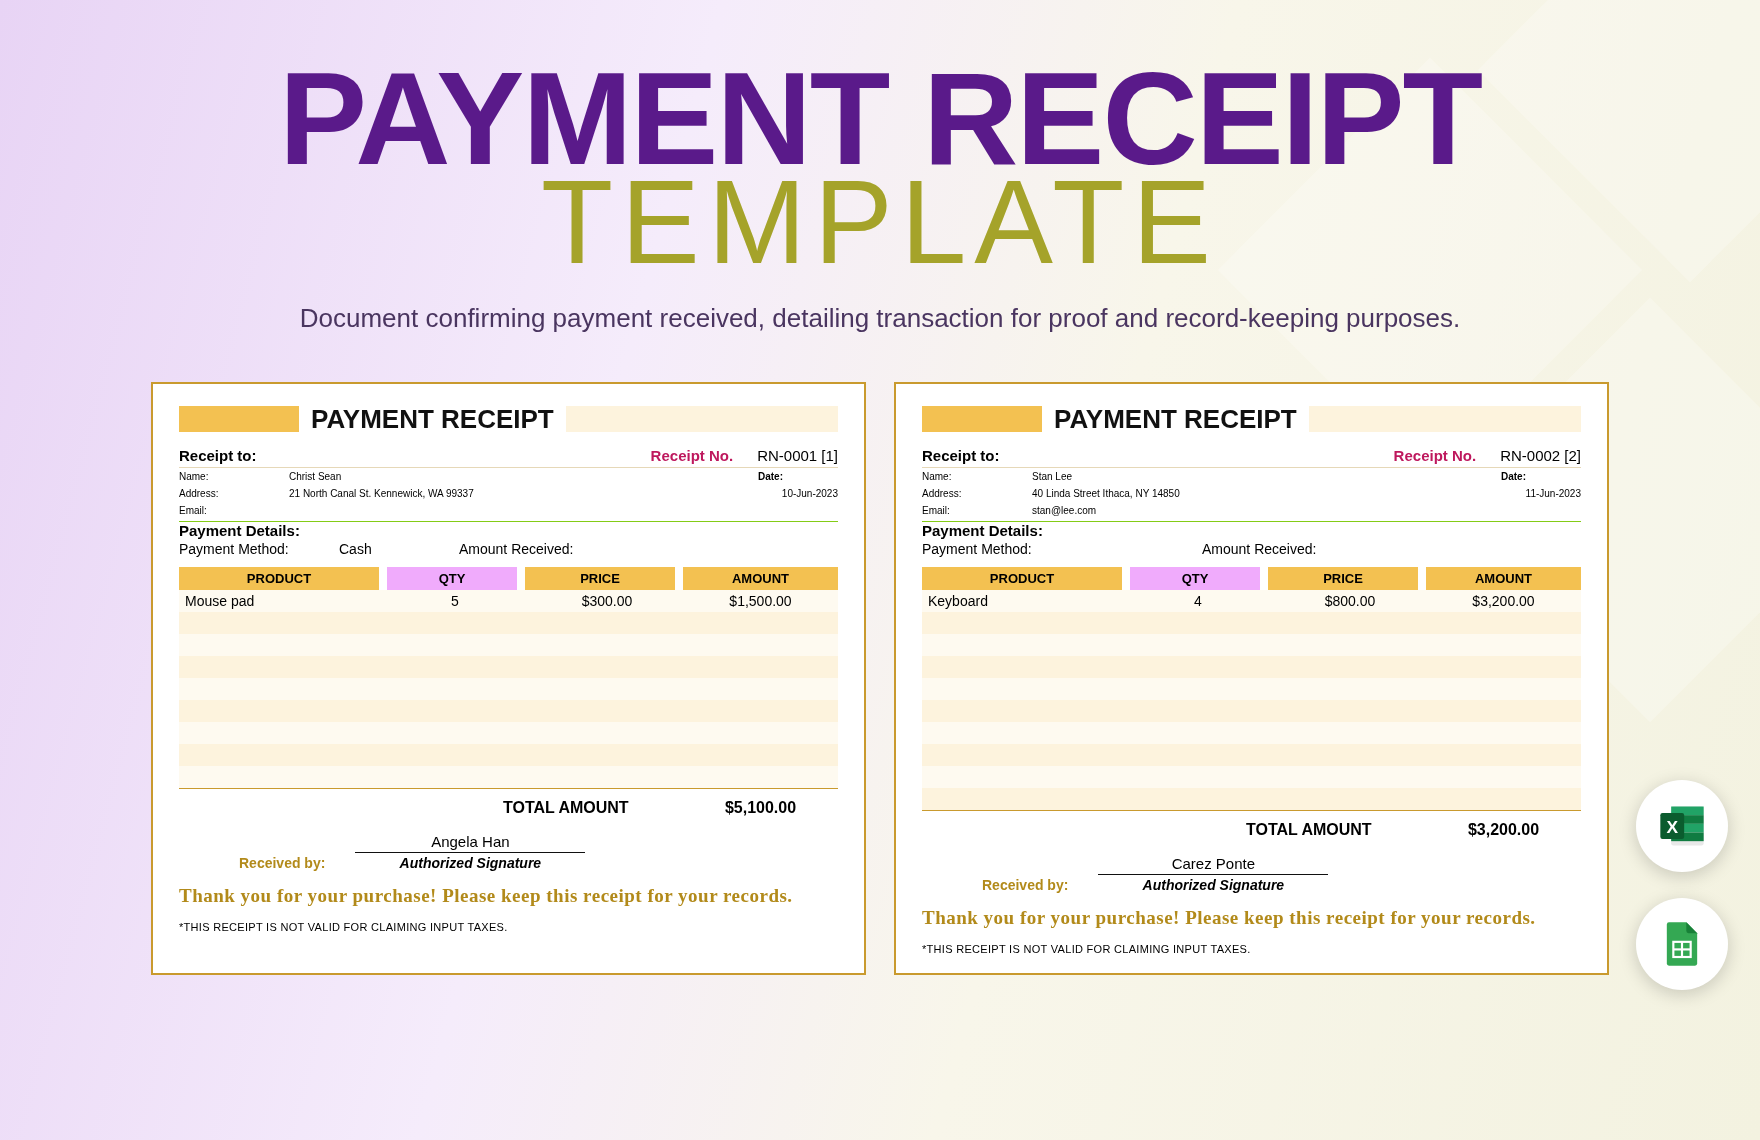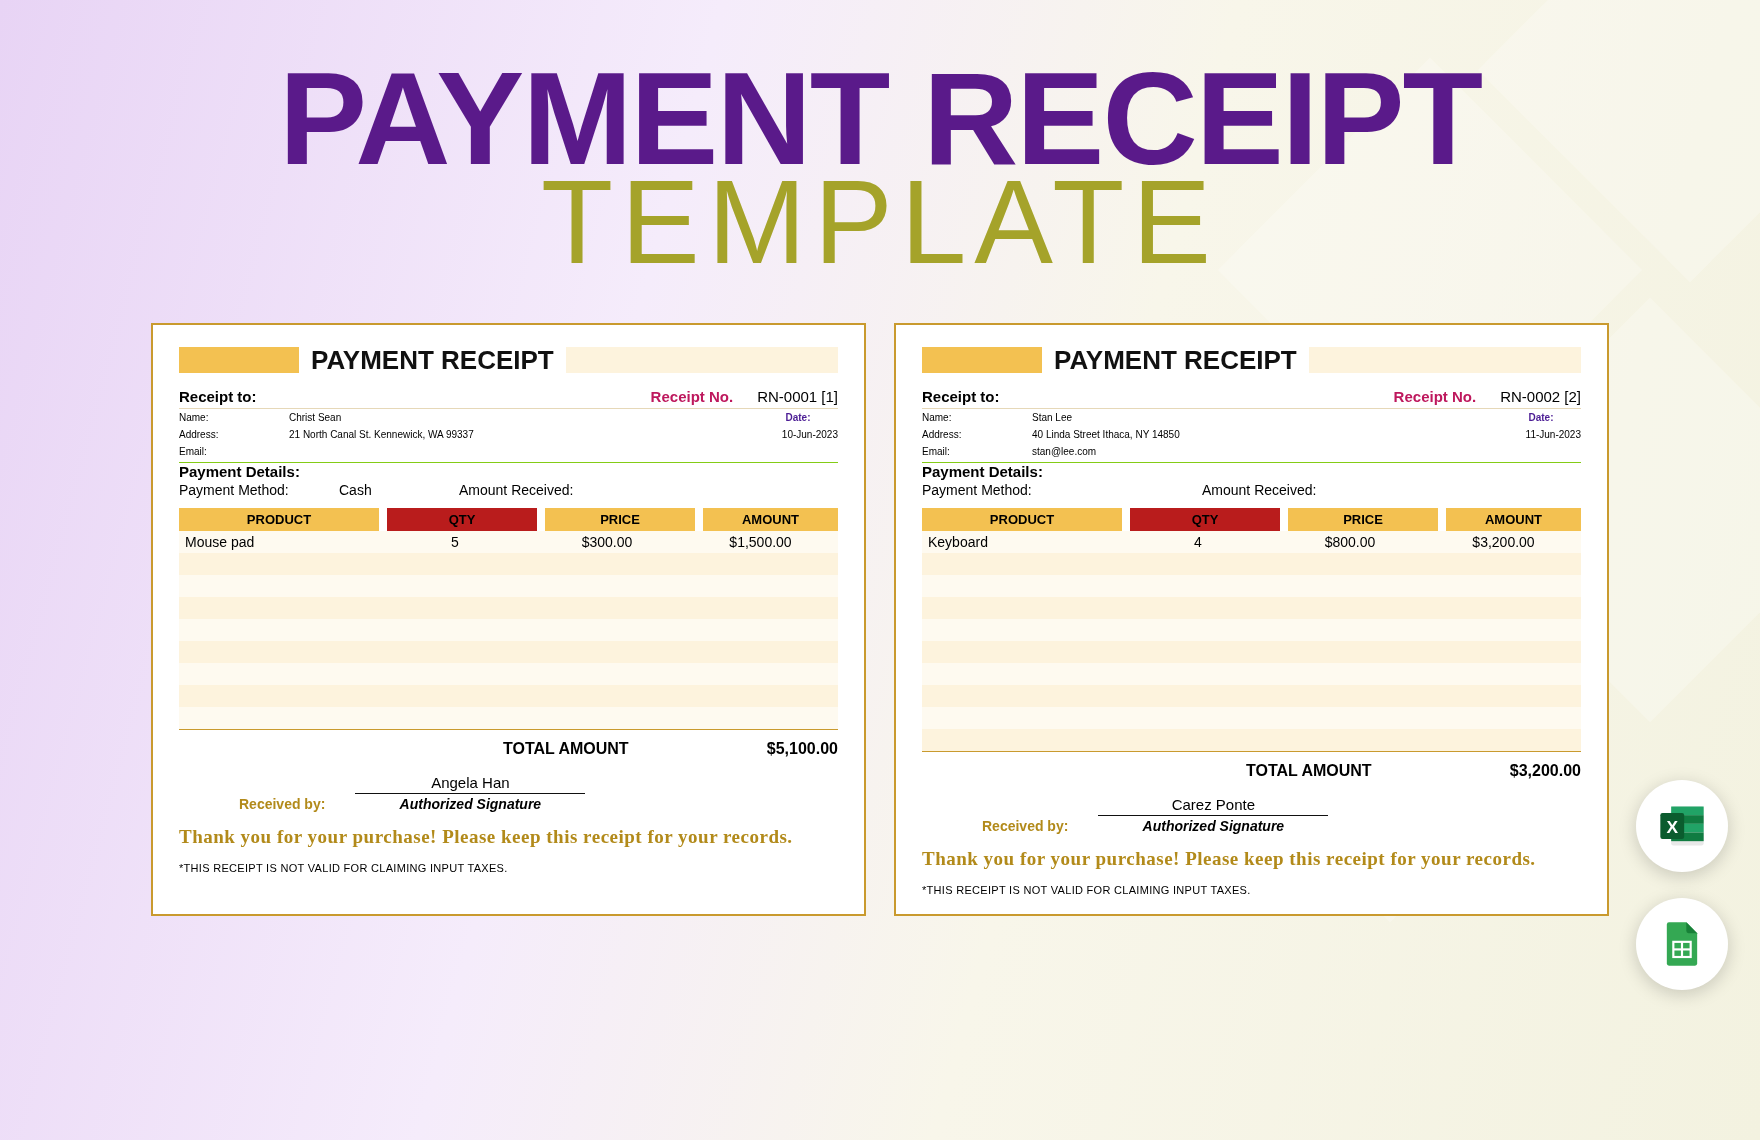--- a/index.html
+++ b/index.html
@@ -21,46 +21,46 @@
 .r-title-row .lt{flex:1;height:26px;background:#fdf3dd}
 .r-title-row h2{font-size:26px;font-weight:900;letter-spacing:0;font-family:'Arial Black',Arial;color:#111;margin:0 12px}
 .r-meta{display:flex;border-bottom:1px solid #e6d8b8;padding:2px 0 3px}
 .r-meta .left{flex:1}
 .r-meta .right{text-align:right;width:220px}
 .r-meta .section-hdr{font-weight:bold;font-size:15px}
 .r-meta .rn-lbl{color:#be185d;font-weight:bold;display:inline-block;margin-right:24px}
 .r-row{display:flex;font-size:10px;padding:3px 0}
 .r-row .lbl{width:110px}
 .r-row .val{flex:1}
-.r-row .r-lbl{width:80px;text-align:center;color:#4c1d95;font-weight:bold}
+.r-row .r-lbl{width:80px;text-align:left;color:#000000;font-weight:bold}
 .r-row .r-val{width:120px;text-align:right}
 .pd-hdr{font-weight:bold;border-top:1px solid #84cc16;margin-top:2px}
 .pd-row{display:flex;font-size:14px;padding:2px 0 6px}
 .pd-row .lbl{width:160px}
 .pd-row .val{width:120px}
 .pd-row .lbl2{width:160px}
 .tbl-hdr{display:flex;font-size:13px;font-weight:bold;text-align:center;margin-top:4px}
 .tbl-hdr div{padding:4px 4px}
 .tbl-hdr .c1{width:200px;background:#f3c151;text-align:center}
 .tbl-hdr .sep{width:2px;background:#fff}
-.tbl-hdr .c2{width:150px;background:#b91c1c}
+.tbl-hdr .c2{width:130px;background:#f0abfc}
 .tbl-hdr .c3{width:150px;background:#f3c151}
 .tbl-hdr .c4{flex:1;background:#f3c151}
 .tbl-row{display:flex;font-size:14px}
 .tbl-row div{padding:3px 6px}
 .tbl-row .c1{width:200px}
 .tbl-row .c2{width:152px;text-align:center}
 .tbl-row .c3{width:152px;text-align:center}
 .tbl-row .c4{flex:1;text-align:center}
 .tbl-row:nth-child(even){background:#fdf3dd}
 .tbl-row:nth-child(odd){background:#fefaf0}
 .tbl-body{border-bottom:1.5px solid #c99a2e}
 .total-row{display:flex;justify-content:flex-end;font-weight:bold;padding:10px 0;font-size:16px}
 .total-row .tl{width:180px}
-.total-row .tv{width:155px;text-align:right}
+.total-row .tv{width:155px;text-align:center}
 .sig-row{display:flex;align-items:flex-end;gap:30px;margin-top:6px}
 .sig-row .rb{color:#b28a1a;font-weight:bold;font-size:14px;margin-left:60px}
 .sig-row .sig{width:230px;text-align:center}
 .sig-row .sig .name{border-bottom:1.5px solid #111;padding:0 10px 2px;font-size:15px}
 .sig-row .sig .auth{font-style:italic;font-weight:bold;font-size:14px;padding-top:2px}
 .thanks{font-family:'Brush Script MT',cursive;color:#b28a1a;font-size:19px;margin-top:14px;letter-spacing:.5px;font-weight:bold}
 .disclaimer{font-size:11px;margin-top:14px;letter-spacing:.3px}
 .badges{position:absolute;right:32px;bottom:150px;display:flex;flex-direction:column;gap:26px;z-index:5}
 .badge{width:92px;height:92px;border-radius:50%;background:#fff;box-shadow:0 4px 18px rgba(0,0,0,.18);display:flex;align-items:center;justify-content:center}
 .badge svg{width:52px;height:52px}
@@ -73,20 +73,21 @@
     <div class="g2"></div>
     <div class="g3"></div>
     <div class="g4"></div>
 </div>
 
 <div class="page-header">
   <h1>
     <span>PAYMENT RECEIPT</span>
     <span class="sub">TEMPLATE</span>
   </h1>
+  <p class="page-desc">Document confirming payment received, detailing transaction for proof and record-keeping purposes.</p>
 </div>
 
 <div class="receipts">
 
   <div class="receipt">
     <div class="r-title-row">
       <div class="yb"></div>
       <h2>PAYMENT RECEIPT</h2>
       <div class="lt"></div>
     </div>

